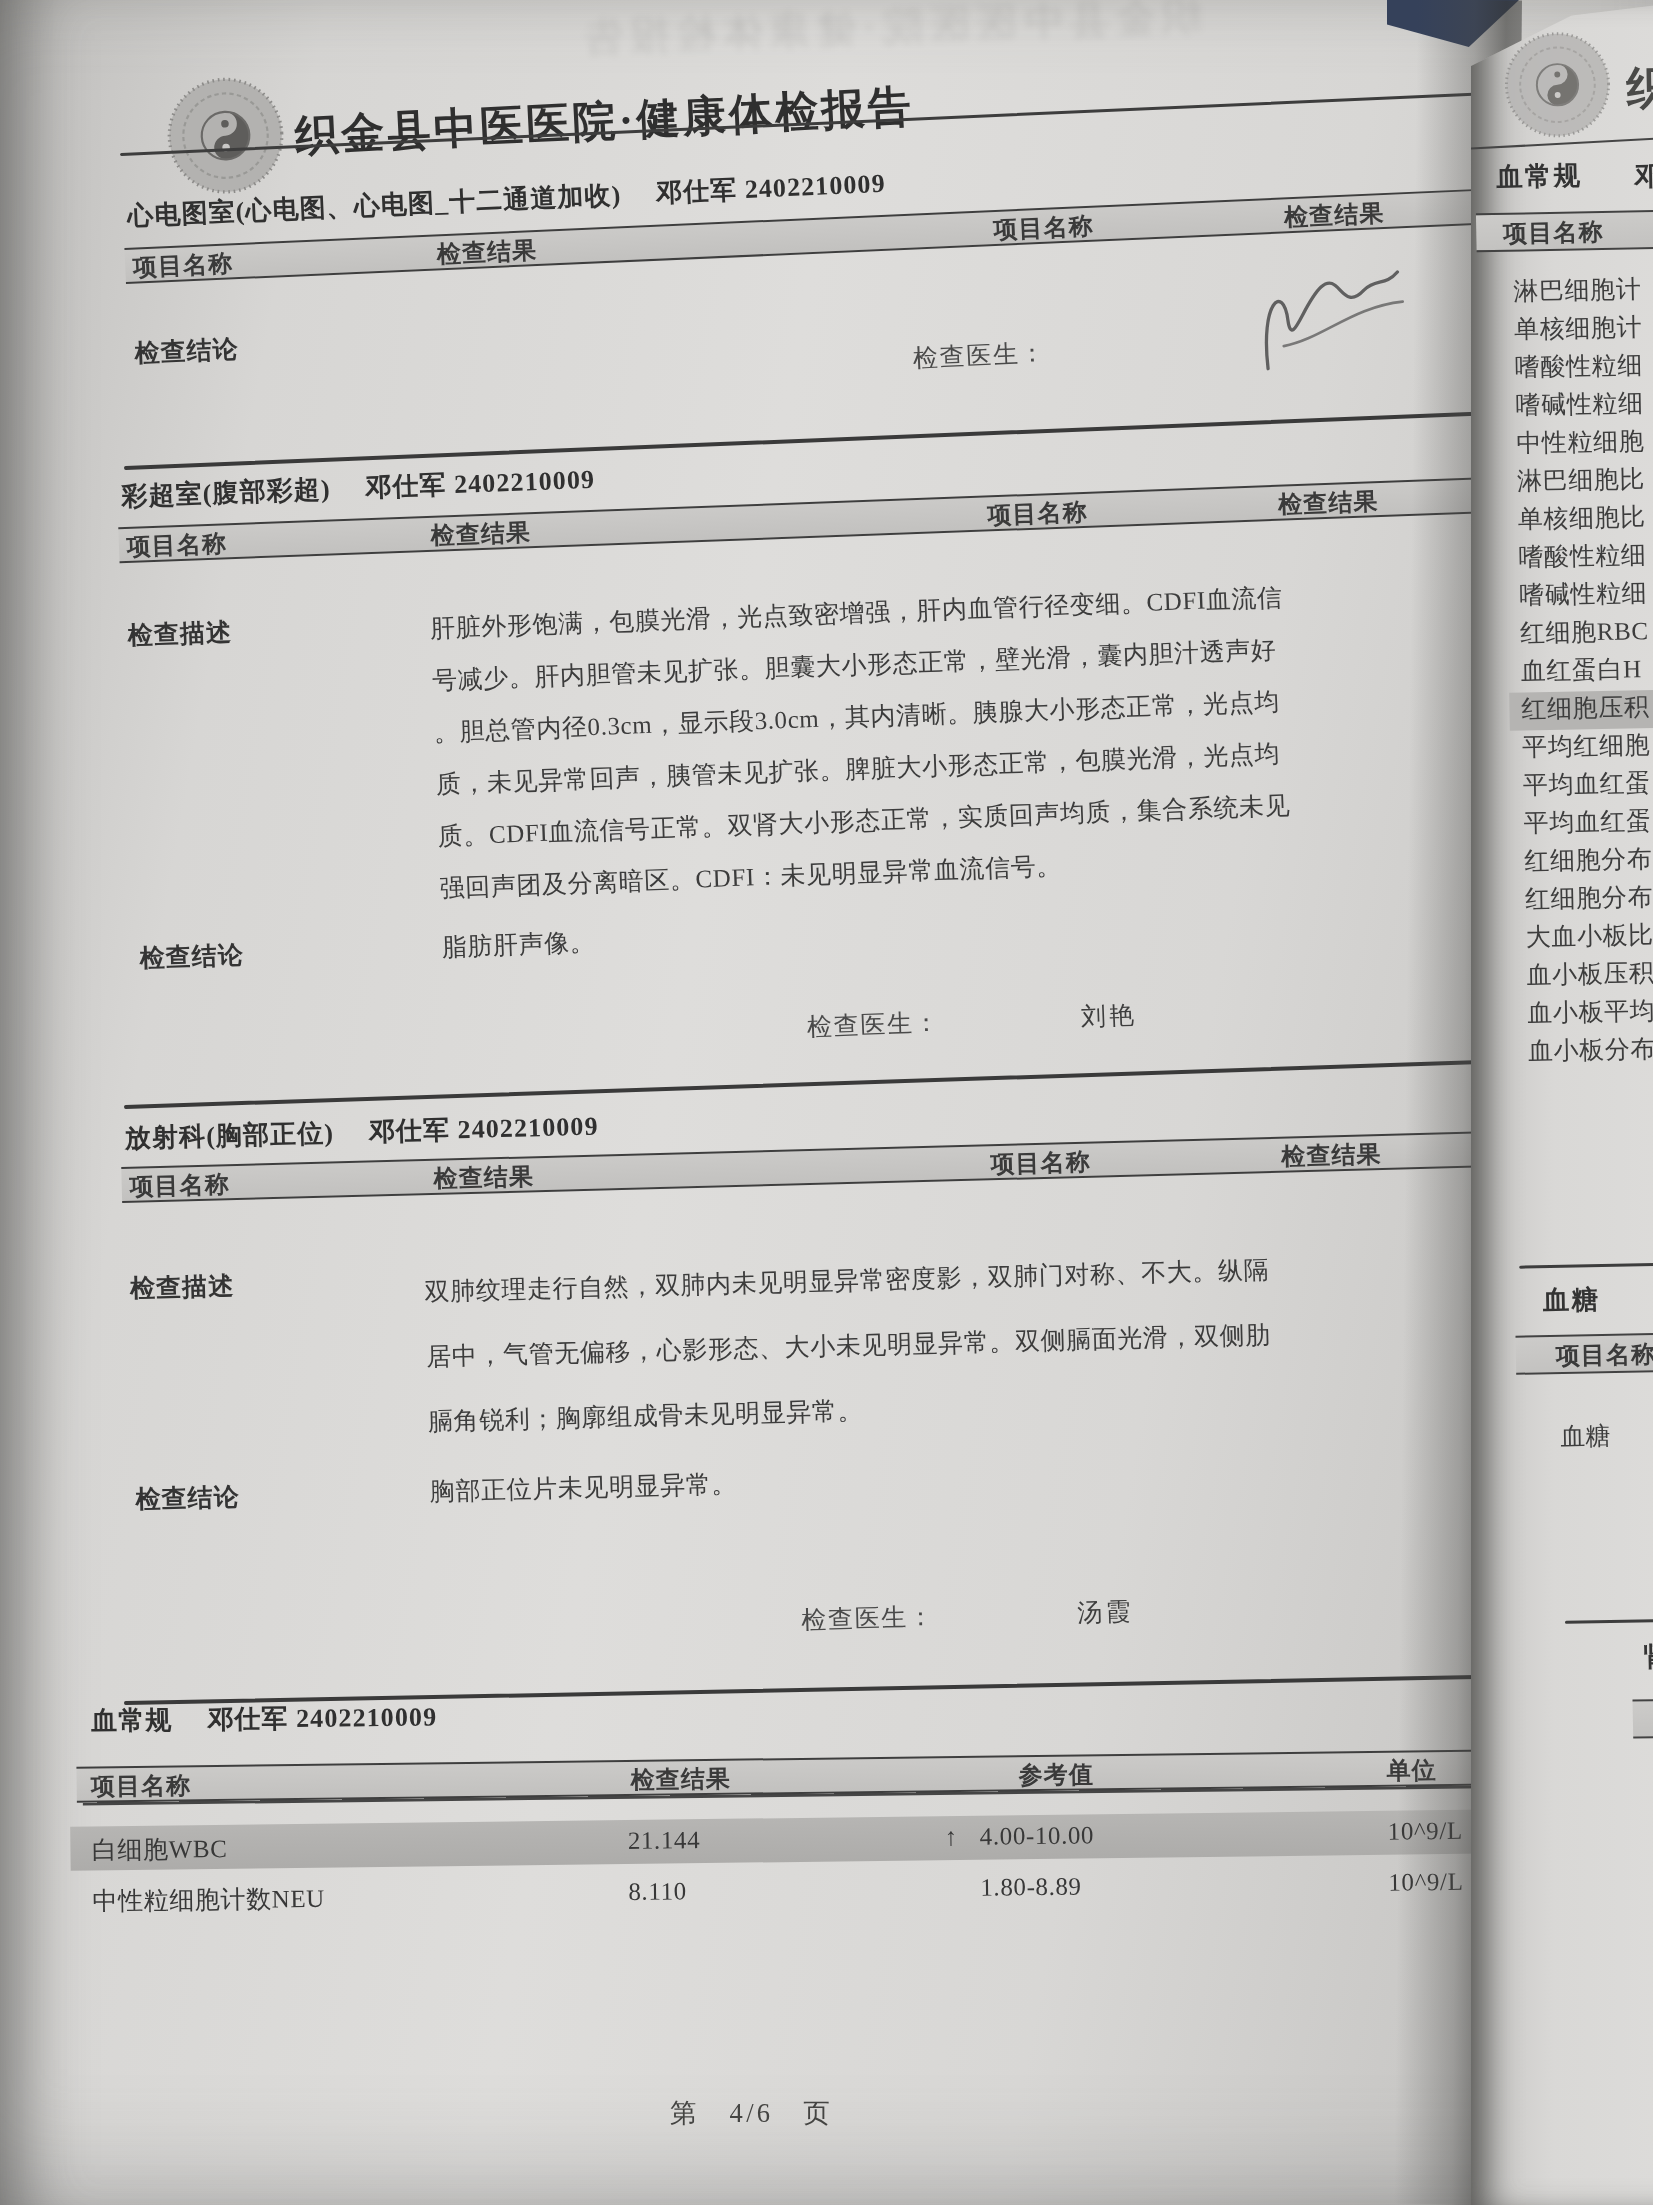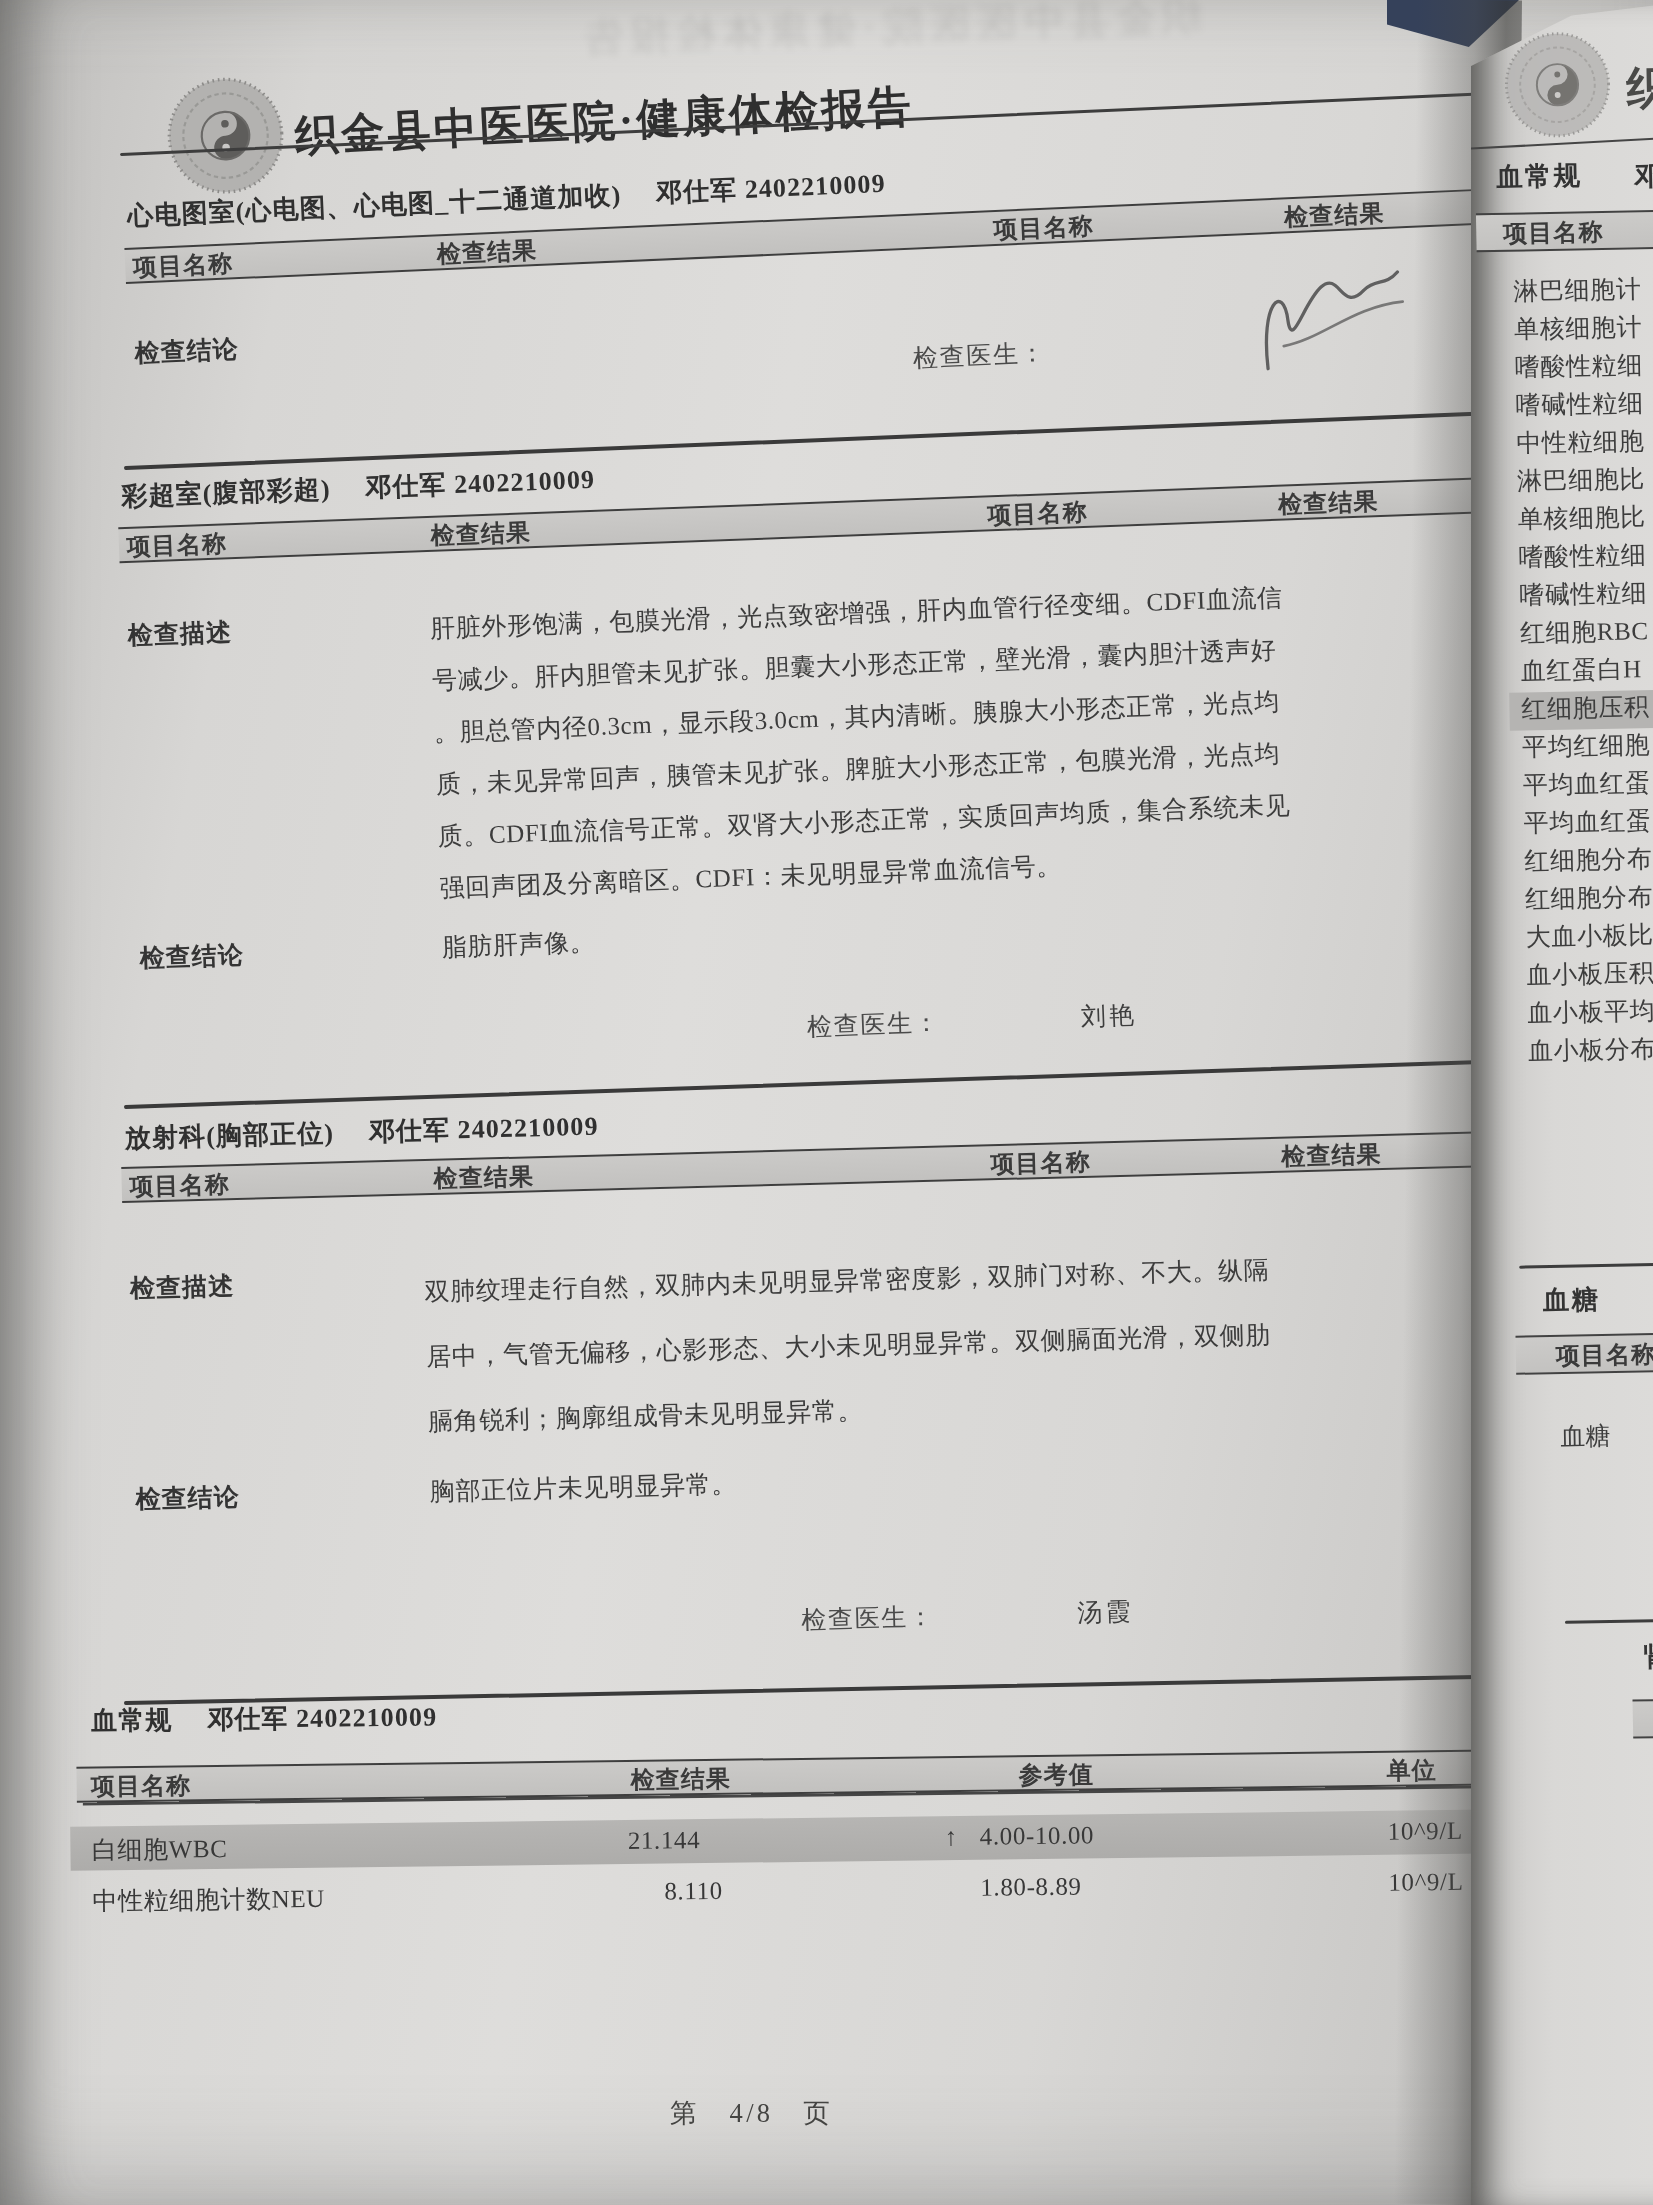--- a/index.html
+++ b/index.html
@@ -184,27 +184,27 @@
       </div>
       <div class="brow hl" style="left:-6.6px;top:131px;">
         <span class="bcell" style="left:21px;">白细胞WBC</span>
         <span class="bcell" style="left:557px;">21.144</span>
         <span class="bcell" style="left:874px;">↑</span>
         <span class="bcell" style="left:909px;">4.00-10.00</span>
         <span class="bcell" style="left:1317px;">10^9/L</span>
       </div>
       <div class="brow" style="left:-6.6px;top:182px;">
         <span class="bcell" style="left:21px;">中性粒细胞计数NEU</span>
-        <span class="bcell" style="left:557px;margin-left:36px;">8.110</span>
+        <span class="bcell" style="left:557px;">8.110</span>
         <span class="bcell" style="left:909px;">1.80-8.89</span>
         <span class="bcell" style="left:1317px;">10^9/L</span>
       </div>
     </div>
 
-    <div id="footer">第　4/8　页</div>
+    <div id="footer">第　4/6　页</div>
   </div>
 
   <div id="navy-corner"></div>
   <div id="fold"></div>
 
   <div id="page-right">
     <div id="rp-inner">
       <svg id="rp-logo" class="logo" viewBox="-110 -110 220 220">
         <circle cx="0" cy="0" r="104" fill="#b7b6b4"></circle>
         <circle cx="0" cy="0" r="104" fill="none" stroke="#908f8d" stroke-width="6" stroke-dasharray="3 7"></circle>

